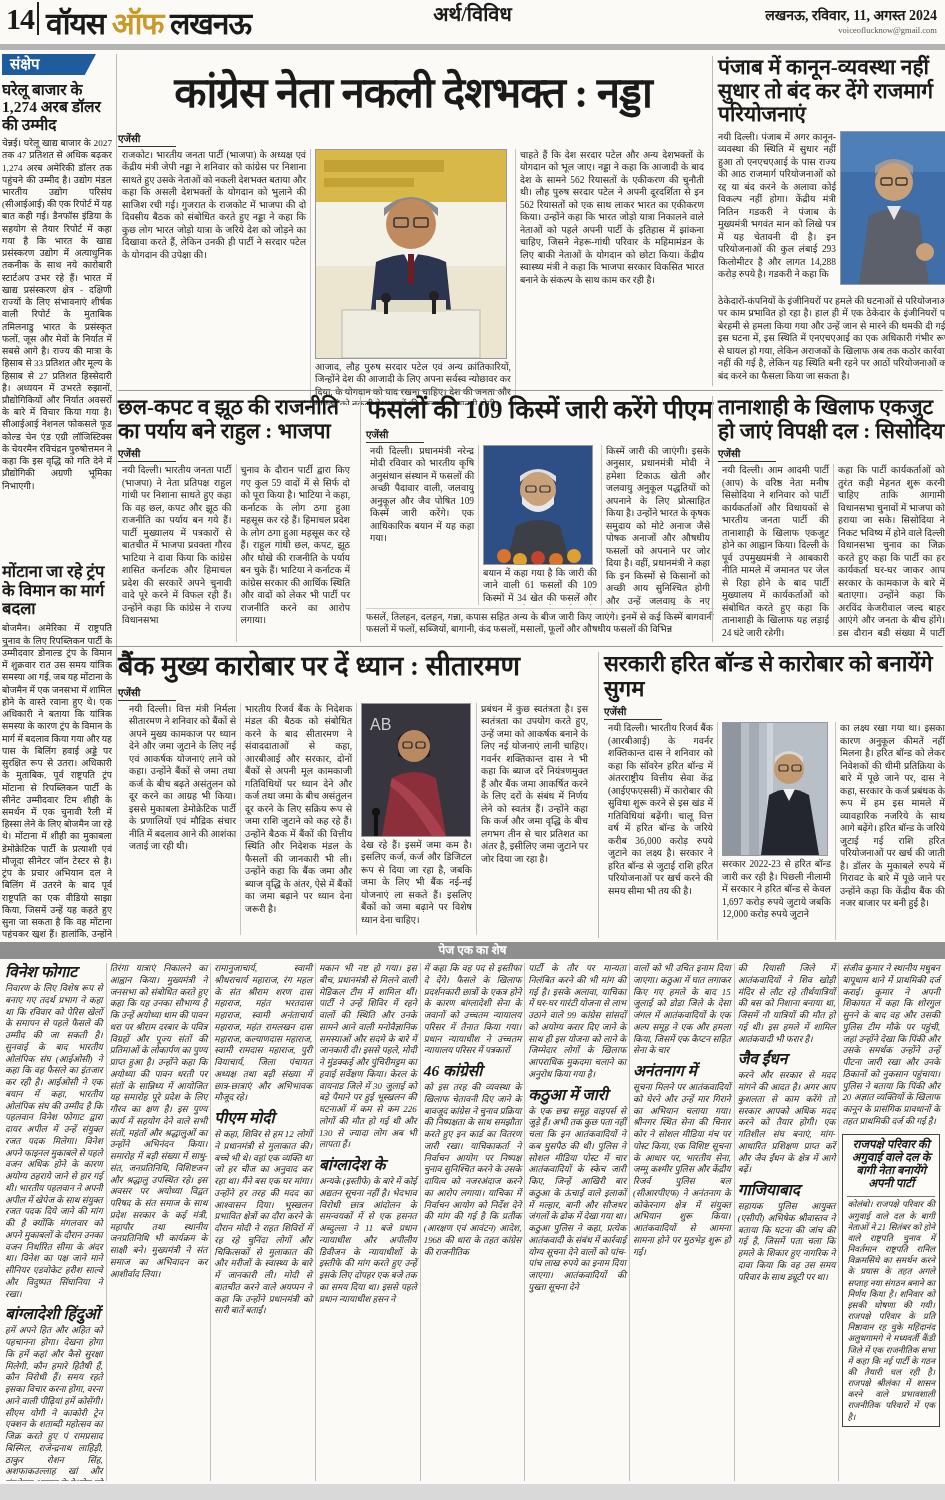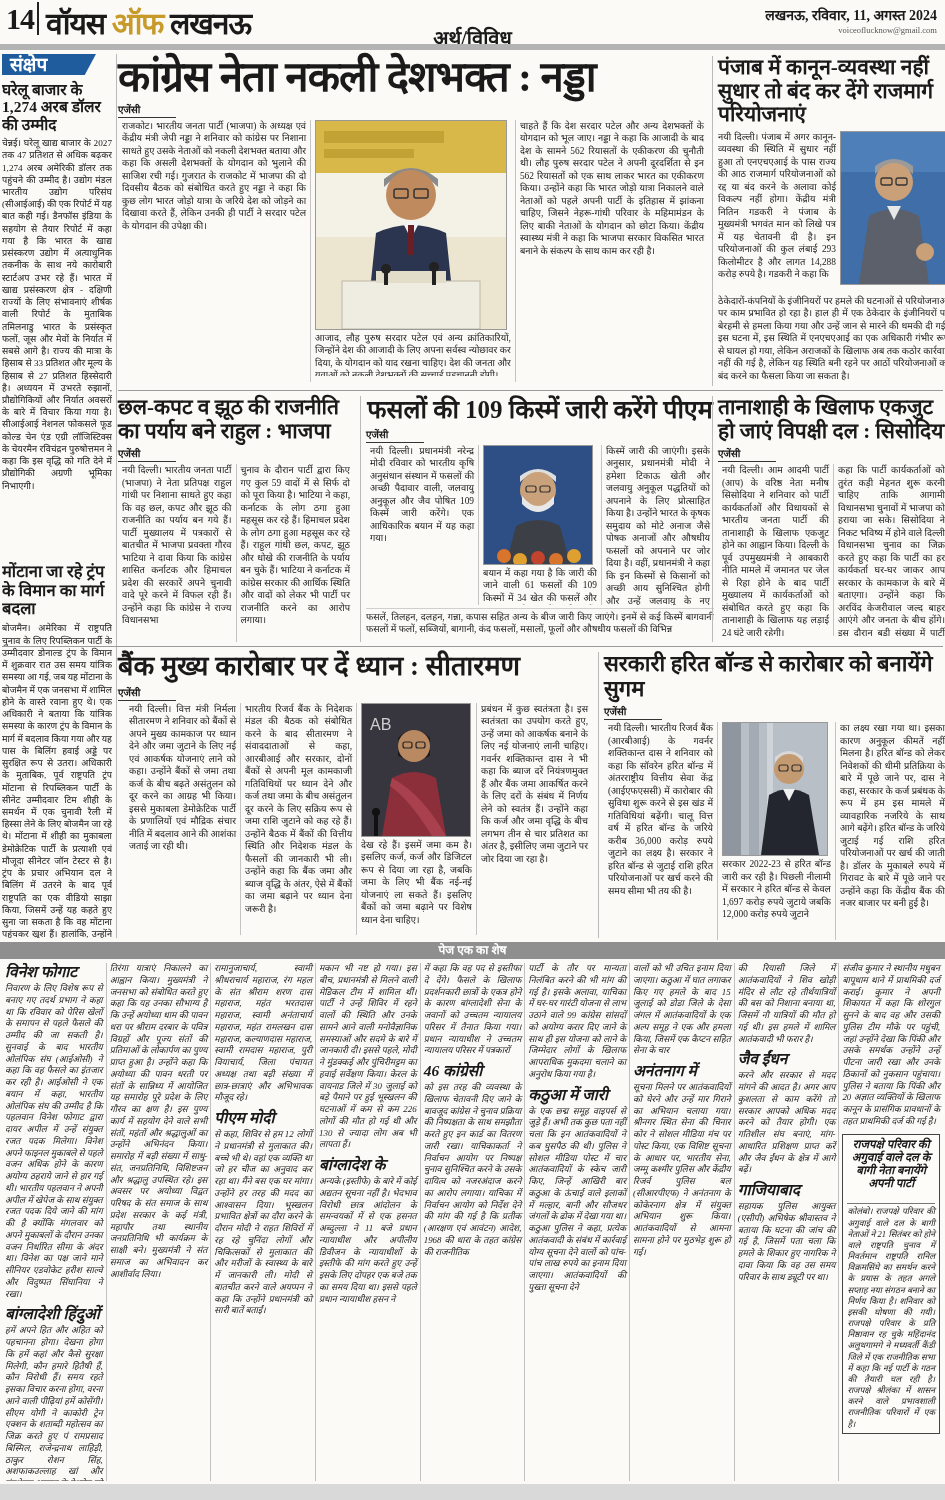--- a/index.html
+++ b/index.html
@@ -4,54 +4,54 @@
 <style>
   html,body{margin:0;padding:0;}
   body{width:945px;height:1500px;position:relative;background:#fbfaf6;
        font-family:"Liberation Serif","DejaVu Serif",serif;color:#1a1a1a;overflow:hidden;}
   .abs{position:absolute;}
   
   #pagenum{left:6px;top:2px;font-size:30px;font-weight:900;letter-spacing:-1px;}
   #pagenum:after{content:"";border-right:2px solid #222;margin-left:3px;}
   #masthead{left:46px;top:2px;font-size:30px;font-weight:900;letter-spacing:-1px;}
   #masthead .of{color:#c79a2a;}
-  #sectionlabel{left:0;right:0;top:24px;text-align:center;font-size:20px;font-weight:900;}
+  #sectionlabel{left:0;right:0;top:0;text-align:center;font-size:20px;font-weight:900;}
   #dateblock{right:8px;top:7px;text-align:right;line-height:1.25;}
   #dateblock .d1{font-size:14px;font-weight:700;}
   #dateblock .d2{font-size:8.5px;color:#555;}
   #headrule{left:0;right:0;top:44px;height:6px;background:#b3b3b3;}
   
-  .h-lead{font-size:42px;font-weight:900;line-height:1.02;letter-spacing:-1px;margin:0;}
+  .h-lead{font-size:42px;font-weight:900;line-height:1.02;text-align:center;letter-spacing:-1px;margin:16px;}
   .h2{font-size:21px;font-weight:900;line-height:1.12;margin:0 0 2px 0;}
   .h2c{font-size:25px;font-weight:900;line-height:1.1;margin:0 0 2px 0;text-align:center;}
   .byline{font-size:10px;font-weight:700;margin:3px 0 2px 0;}
   .byline span{display:inline-block;border-bottom:1px solid #333;padding-bottom:1px;min-width:58px;}
   .body{font-size:9.4px;line-height:1.33;text-align:justify;overflow:hidden;}
   .body:first-line{}
   .colrow{display:flex;overflow:hidden;}
   .colrow>div{padding:0 4px;overflow:hidden;}
   .colrow>div+div{border-left:1px solid #c4c4c4;}
   .rule-h{position:absolute;height:1px;background:#9a9a9a;}
   
   #brief{left:2px;top:54px;width:110px;height:884px;overflow:hidden;}
-  #brieftab{width:86px;height:21px;background:#1f5c9e;color:#fff;font-size:19px;font-weight:700;
+  #brieftab{width:86px;height:21px;background:#1f5c9e;color:#fff;font-size:15px;font-weight:700;
             line-height:21px;padding-left:8px;clip-path:polygon(0 0,100% 0,88% 100%,0 100%);}
   .bh{font-size:15.5px;font-weight:900;line-height:1.12;margin:6px 0 4px 0;}
   #brief .body{font-size:9.2px;}
   
   #contbar{left:0;right:0;top:942px;height:17px;background:#8f8f8f;color:#fff;
            text-align:center;font-size:12px;font-weight:700;line-height:17px;}
   #contcols{left:2px;right:2px;top:963px;height:518px;display:flex;}
   #contcols .ccol{flex:1;padding:0 3px;overflow:hidden;font-style:italic;}
   #contcols .ccol+.ccol{border-left:1px solid #c0c0c0;}
   .chead{font-size:15.5px;font-weight:900;line-height:1.1;margin:5px 0 3px 0;}
   .cbody{font-size:8.9px;line-height:1.32;text-align:justify;}
   .sbox{border:1.5px solid #444;padding:3px 4px;margin-top:6px;background:#fdfcf9;}
   .sbox .bxh{font-size:11.5px;font-weight:900;text-align:center;line-height:1.15;
-             border-bottom:1px solid #777;padding-bottom:13px;margin-bottom:2px;}
+             border-bottom:1px solid #777;padding-bottom:6px;margin-bottom:2px;}
   .sbox .bxb{font-size:8.6px;line-height:1.3;text-align:justify;}
   #footstrip{left:0;right:0;top:1484px;height:16px;background:#d9d9d9;}
   .photo{display:block;}
   .photo svg{display:block;border:1px solid #999;}
 </style>
 </head>
 <body>
 
 <div>
   <div class="abs" id="pagenum">14</div>

